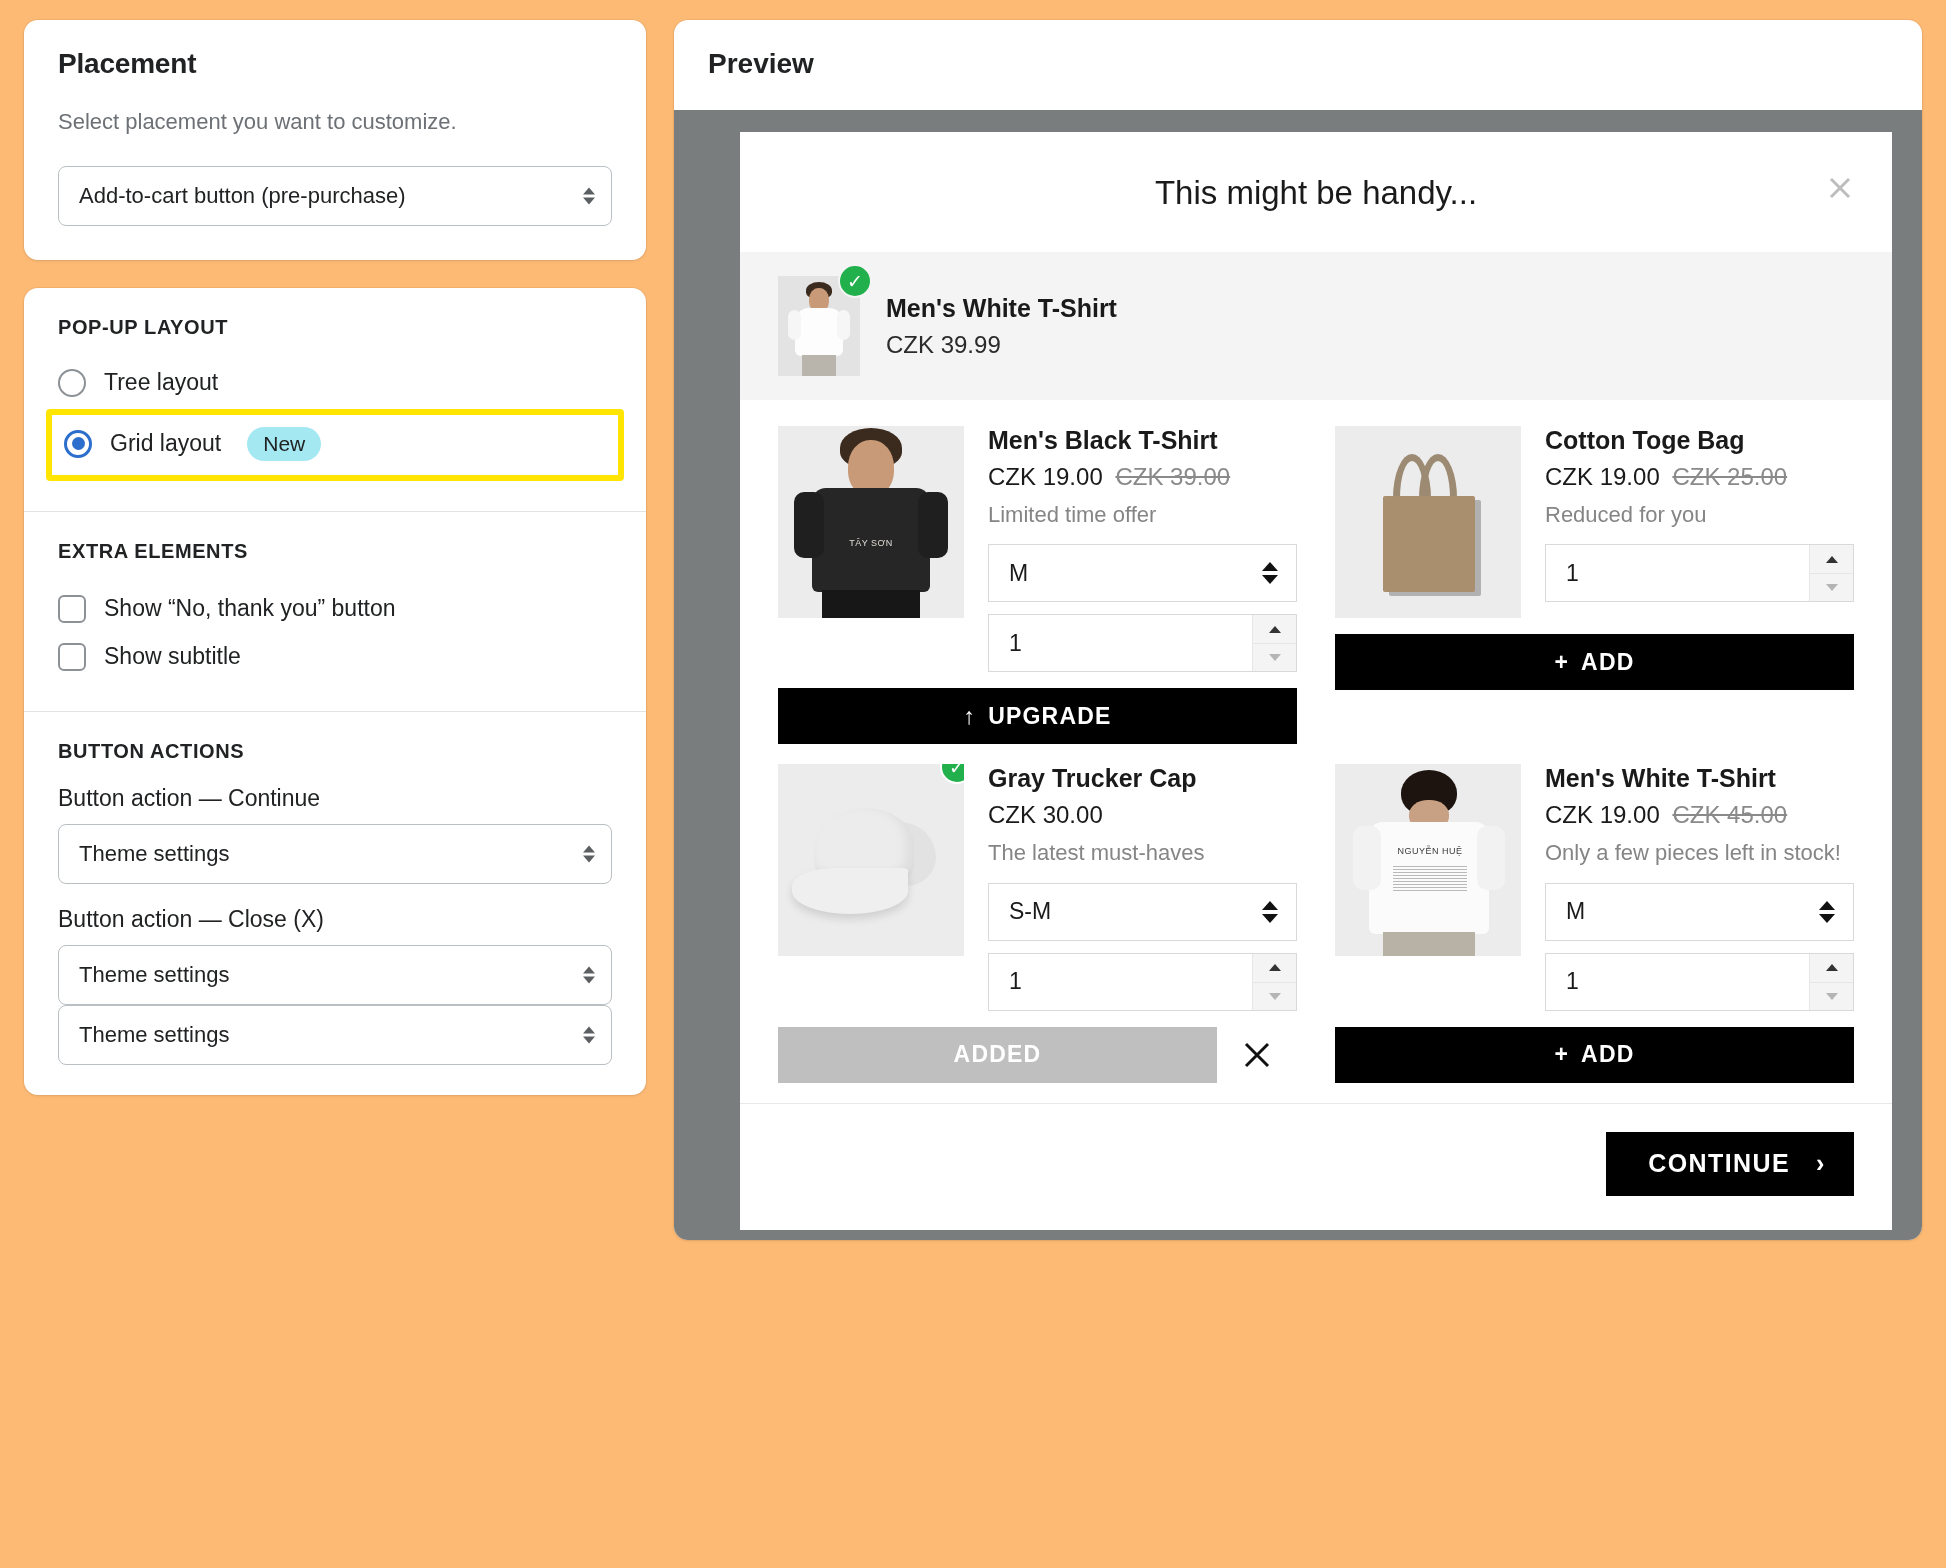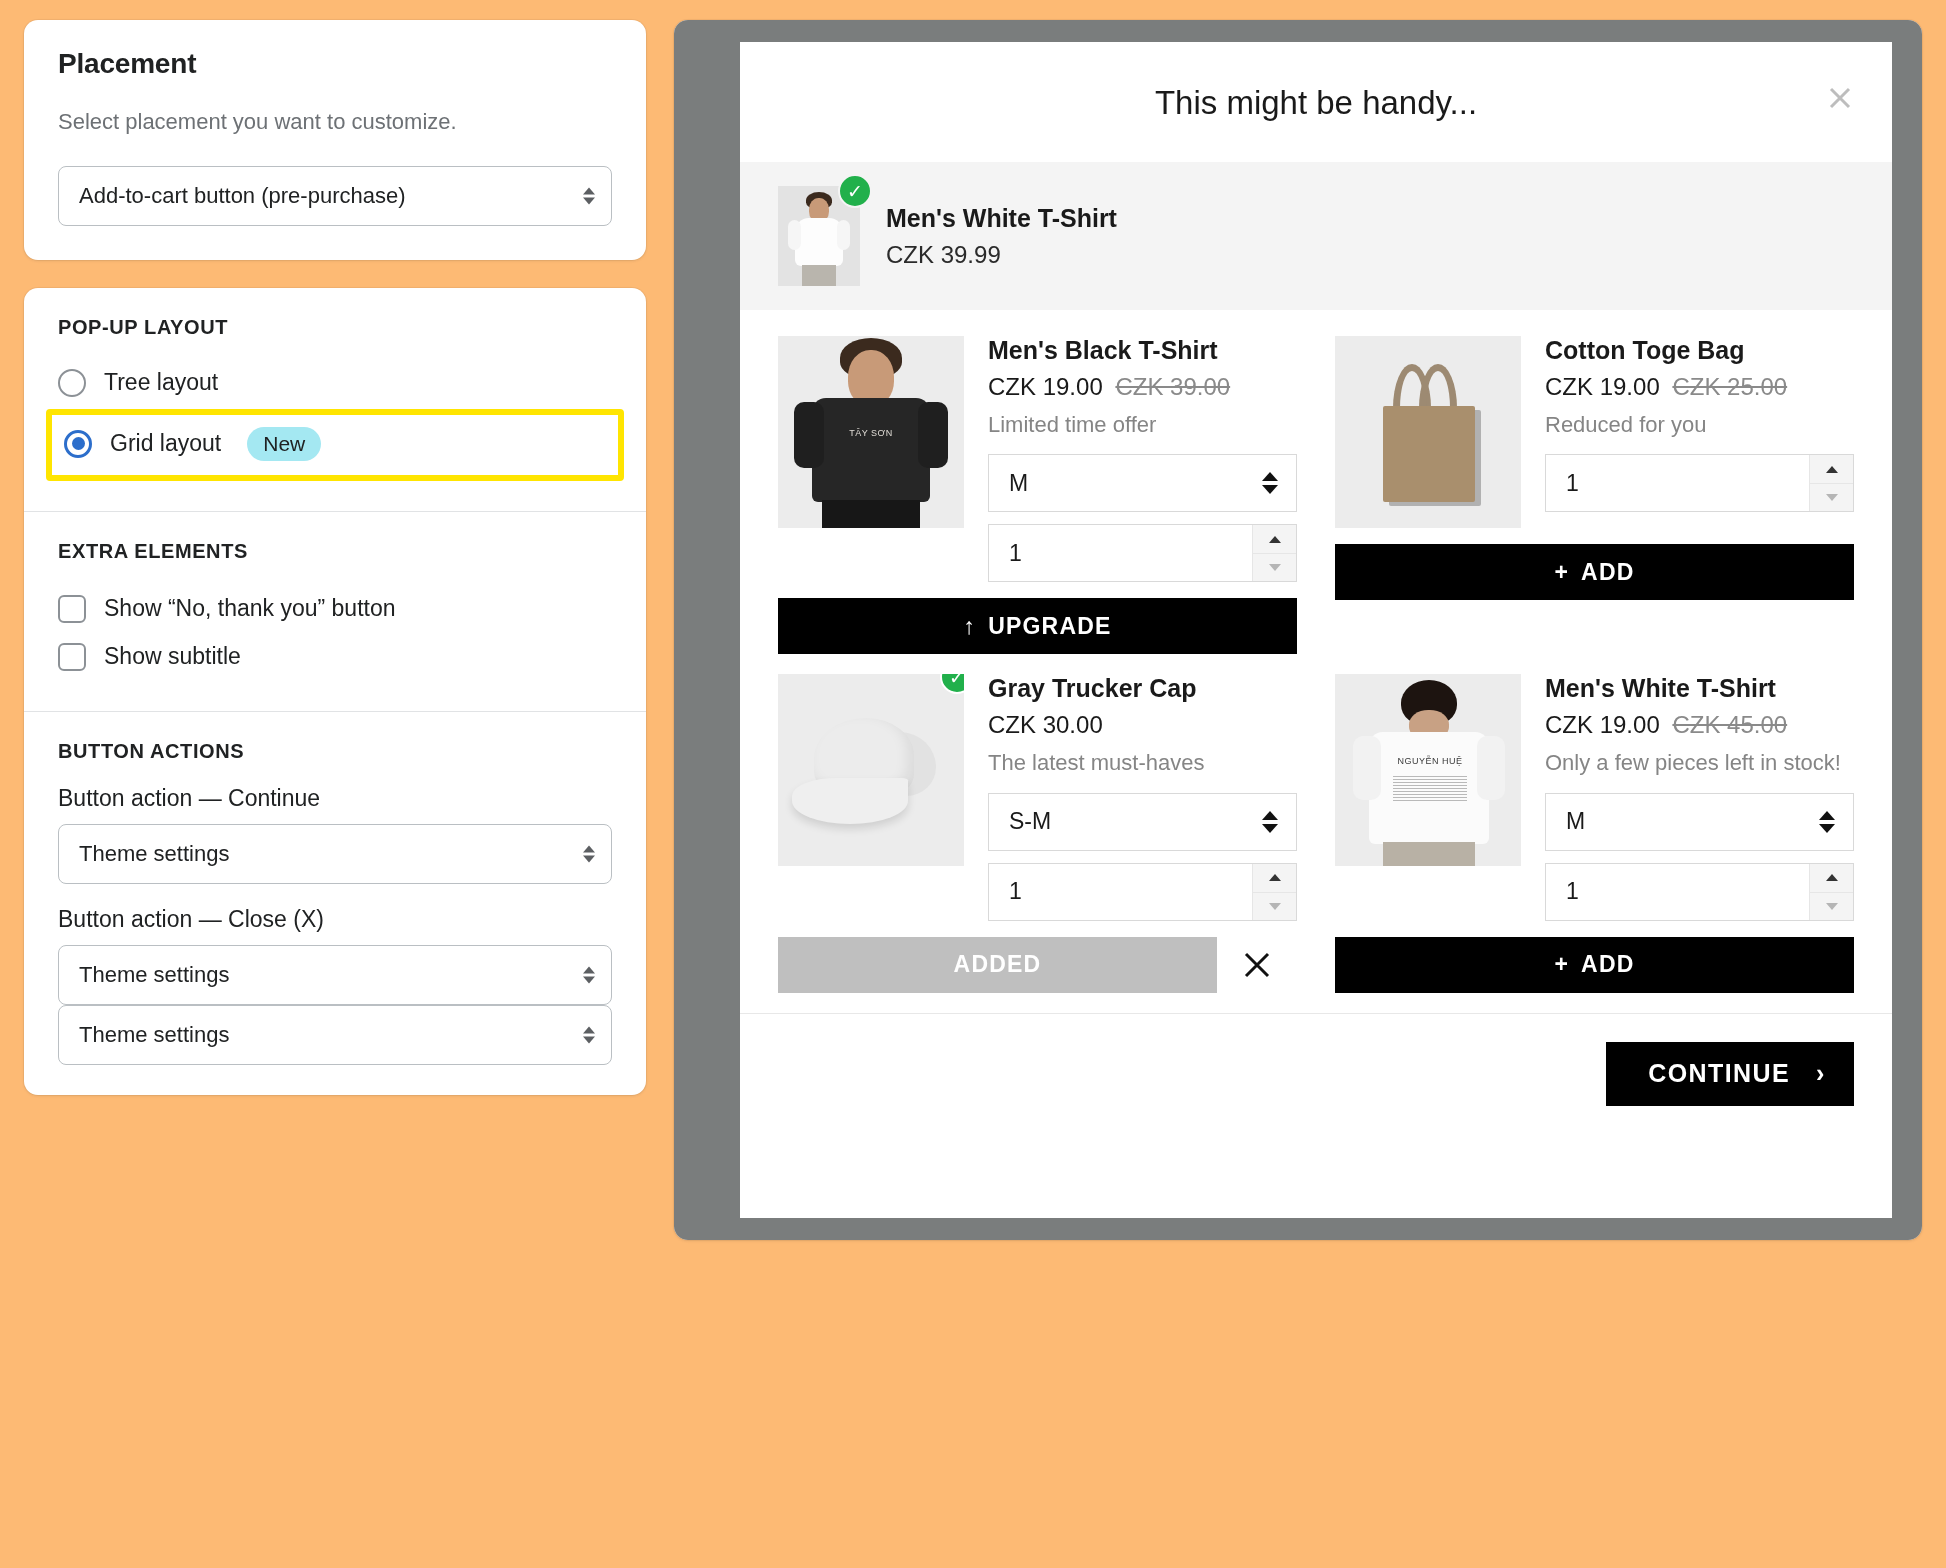--- a/index.html
+++ b/index.html
@@ -460,20 +460,21 @@
               <span class="tri-dn"></span>
             </span>
         </div>
       </div>
 
     </div>
   </div>
 
   <div class="right-col">
     <div class="preview-card">
+      <div class="preview-head">Preview</div>
 
       <div class="backdrop">
         <div class="modal">
 
           <div class="modal-head">
             <span class="modal-title">This might be handy...</span>
             <span class="modal-close">
               <svg width="44" height="44" viewBox="0 0 44 44" aria-hidden="true">
                 <path d="M13 13 L31 31 M31 13 L13 31" stroke="#bdbdbd" stroke-width="3" fill="none"></path>
               </svg>
@@ -504,21 +505,21 @@
 
             <div class="prod">
               <div class="prod-top">
                 <div class="prod-img">
                   <span class="ph">
                     <span class="person-hair" style="left:62px;top:2px;width:62px;height:40px;"></span>
                     <span class="person-head" style="left:70px;top:14px;width:46px;height:56px;"></span>
                     <span class="shirt" style="left:34px;top:62px;width:118px;height:104px;background:#262626;"></span>
                     <span class="sleeve" style="left:16px;top:66px;width:30px;height:66px;background:#1f1f1f;"></span>
                     <span class="sleeve" style="left:140px;top:66px;width:30px;height:66px;background:#1f1f1f;"></span>
-                    <span class="tee-print" style="left:56px;top:92px;width:74px;">TÂY SƠN</span>
+                    <span class="tee-print" style="left:56px;top:112px;width:74px;">TÂY SƠN</span>
                     <span class="legs" style="left:44px;top:164px;width:98px;height:28px;background:#171717;"></span>
                   </span>
                 </div>
                 <div class="prod-info">
                   <div class="prod-name">Men's Black T-Shirt</div>
                   <div class="prod-prices">
                     <span>CZK 19.00</span>
                     <span class="old">CZK 39.00</span>
                   </div>
                   <div class="prod-note">Limited time offer</div>

